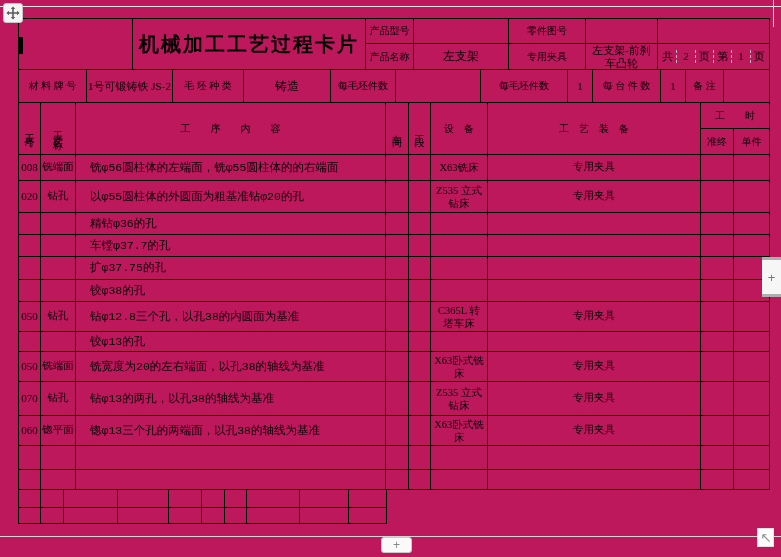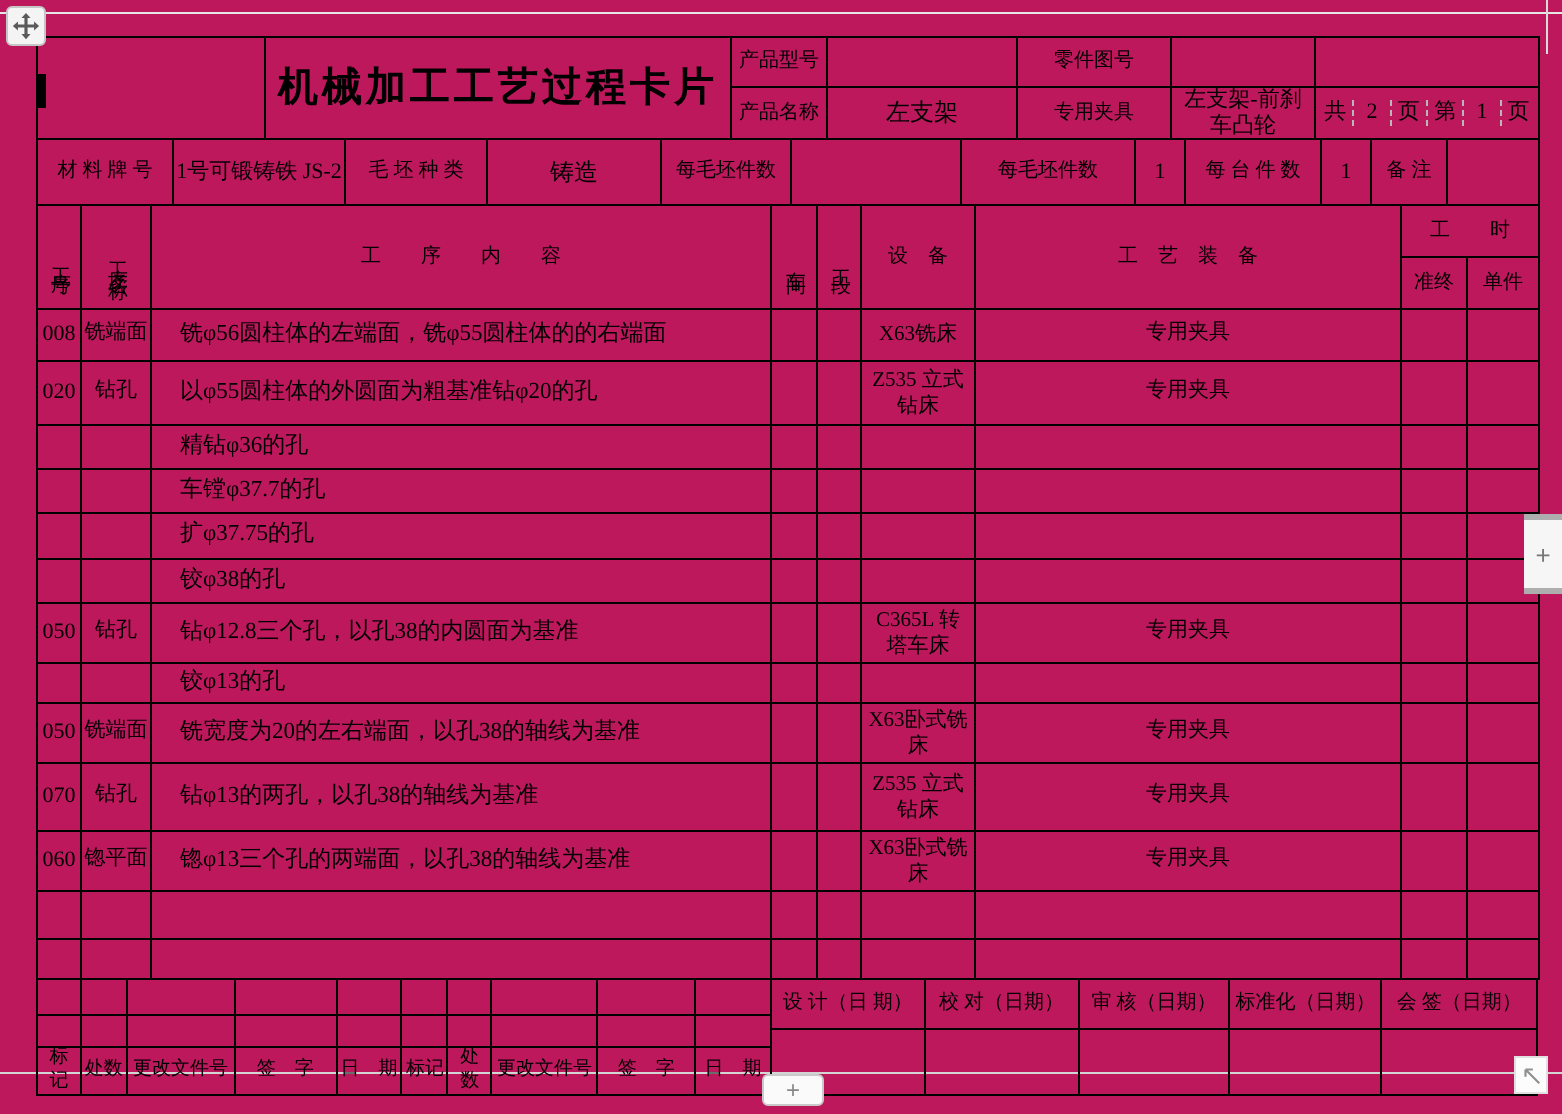--- a/index.html
+++ b/index.html
@@ -26,21 +26,21 @@
   .pages{display:flex;width:100%;height:100%;align-items:center;font-size:11px;}
   .pages span{flex:1;border-left:1px dashed #b8b8b8;}
   .pages span:first-child{border-left:none;}
 
   .vert{writing-mode:vertical-lr;text-orientation:upright;margin:0 auto;font-size:10px;
         letter-spacing:2px;line-height:1.3;}
   .v3{height:44px;}
   .v2{height:30px;}
   .v22{height:32px;letter-spacing:3px;}
 
-  .cl{text-align:left;padding-left:14px;font-size:11.5px;}
+  .cl{text-align:left;padding-left:14px;font-size:11.5px;font-family:Liberation Mono, monospace;}
   .num{font-size:11px;}
   .eq{font-size:10.5px;line-height:1.25;padding:0 2px;}
   .flbl{font-size:9.5px;}
 
   
   .move-handle{position:absolute;left:3px;top:3px;width:18px;height:18px;background:#f4f4f4;
        border:1px solid #c6c6c6;border-radius:3px;display:flex;align-items:center;
        justify-content:center;z-index:3;}
   .cursor-bar{position:absolute;left:18px;top:37px;width:5px;height:17px;background:#000;z-index:3;}
   .addcol{position:absolute;left:762px;top:257px;width:19px;z-index:3;}
@@ -356,57 +356,20 @@
               <td></td>
               <td></td>
               <td></td>
               <td></td>
               <td></td>
               <td></td>
               <td></td>
               <td></td>
               <td></td>
         </tr>
-        <tr style="height:16px">
-          <td class="flbl">标记</td>
-          <td class="flbl">处数</td>
-          <td class="flbl">更改文件号</td>
-          <td class="flbl">签　字</td>
-          <td class="flbl">日　期</td>
-          <td class="flbl">标记</td>
-          <td class="flbl">处数</td>
-          <td class="flbl">更改文件号</td>
-          <td class="flbl">签　字</td>
-          <td class="flbl">日　期</td>
-        </tr>
-      </tbody>
-        </table>
-      <table class="t5">
-        <colgroup>
-            <col style="width:77px">
-            <col style="width:77px">
-            <col style="width:76px">
-            <col style="width:76px">
-            <col style="width:78px">
-          </colgroup>
-        <tbody>
-            <tr style="height:21px">
-          <td class="lbl">设 计（日 期）</td>
-          <td class="lbl">校 对（日期）</td>
-          <td class="lbl">审 核（日期）</td>
-          <td class="lbl">标准化（日期）</td>
-          <td class="lbl">会 签（日期）</td>
-        </tr>
-        <tr style="height:29px">
-          <td></td>
-          <td></td>
-          <td></td>
-          <td></td>
-          <td></td>
-        </tr>
       </tbody>
         </table>
     </div>
   </div>
 
   <div class="addcol">
     <div class="bar"></div>
     <div class="panel">
         <span>+</span>
       </div>

